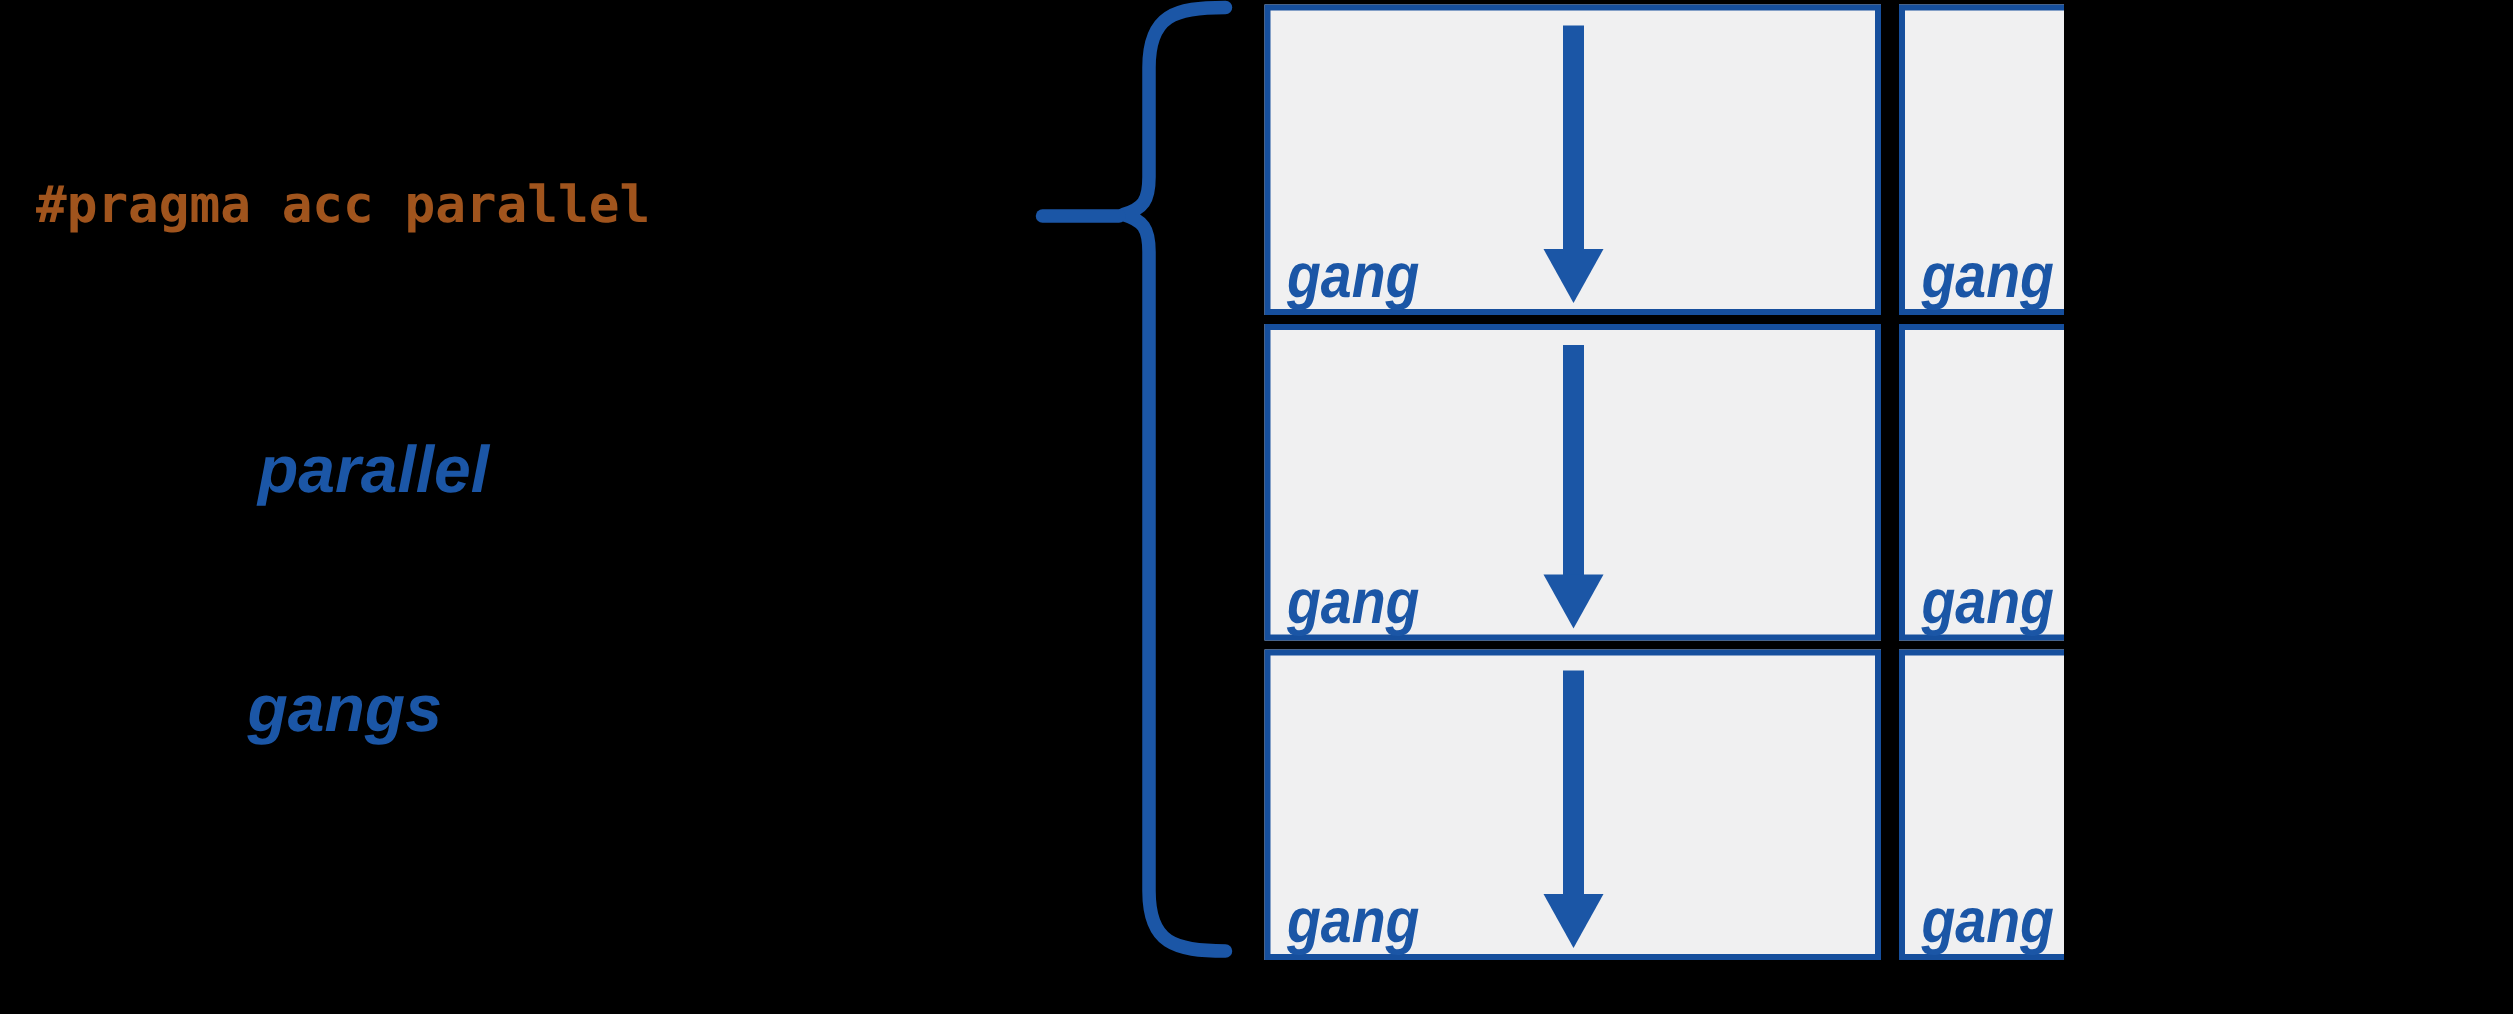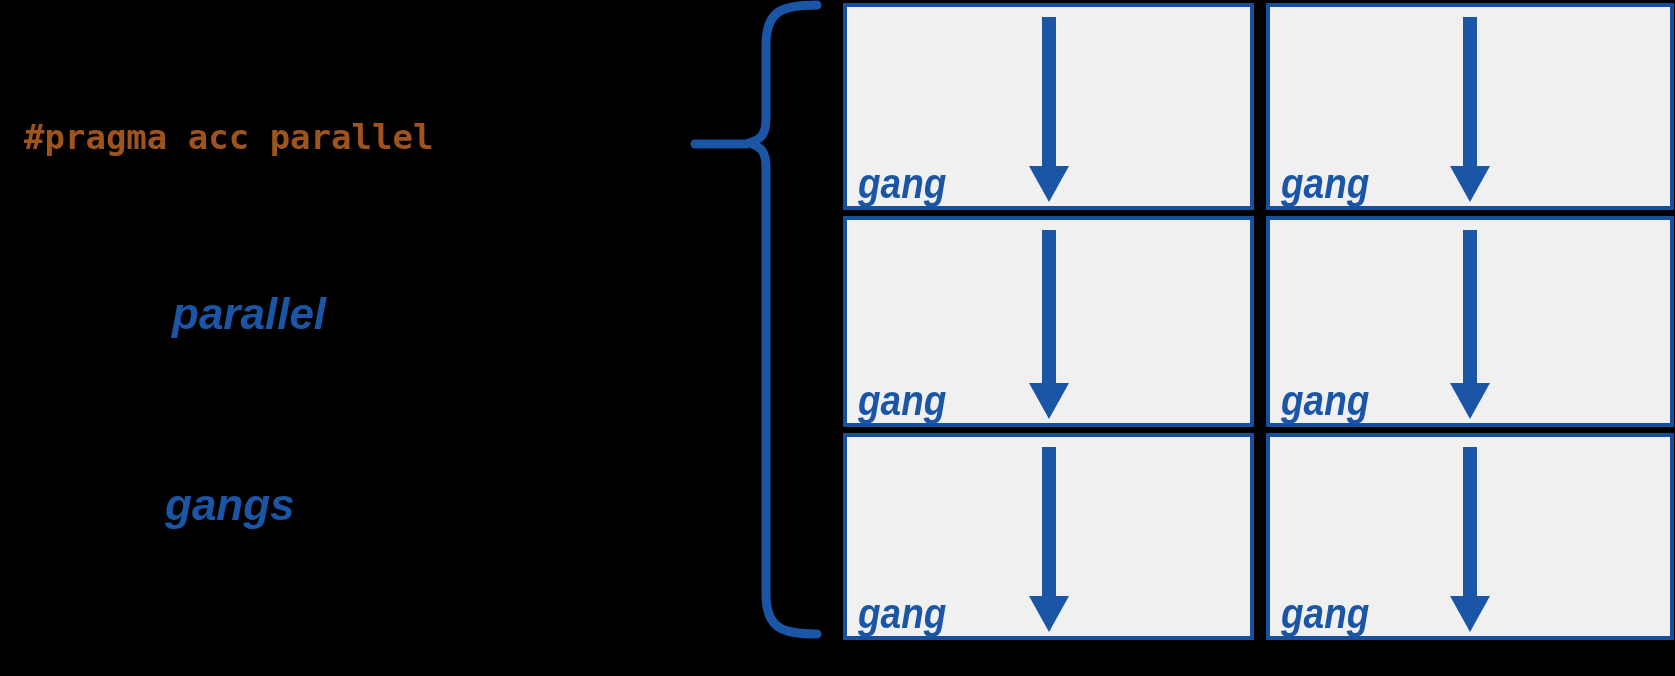--- a/index.html
+++ b/index.html
@@ -6,40 +6,40 @@
     --background:#000000;
     --accent_blue:#1B56A6;
     --border_blue:#164F9D;
     --box_fill:#F0F0F1;
     --pragma_orange:#A0541D;
   }
   *{margin:0;padding:0;box-sizing:border-box;}
   html,body{background:var(--background);}
   .canvas{
     position:relative;
-    width:1675px;height:676px;
+    width:1376px;height:676px;
     background:var(--background);
     overflow:hidden;
     font-family:"Liberation Sans",sans-serif;
   }
   
   .pragma-label{
     position:absolute;left:24px;top:120px;
     font-family:"DejaVu Sans Mono","Liberation Mono",monospace;
     font-weight:bold;font-size:34px;line-height:1;
     color:var(--pragma_orange);white-space:pre;
   }
   .keyword{
     position:absolute;
     color:var(--accent_blue);
     font-weight:bold;font-style:italic;
     font-size:44px;line-height:1;white-space:pre;
   }
   .kw-parallel{left:172px;top:292px;}
-  .kw-gangs{left:165px;top:451px;margin-top:32px;}
+  .kw-gangs{left:165px;top:451px;}
 
   
   .brace-svg{position:absolute;left:680px;top:0;width:170px;height:676px;}
 
   
   .gang-box{
     position:absolute;
     background:var(--box_fill);
     border:4px solid var(--border_blue);
   }

